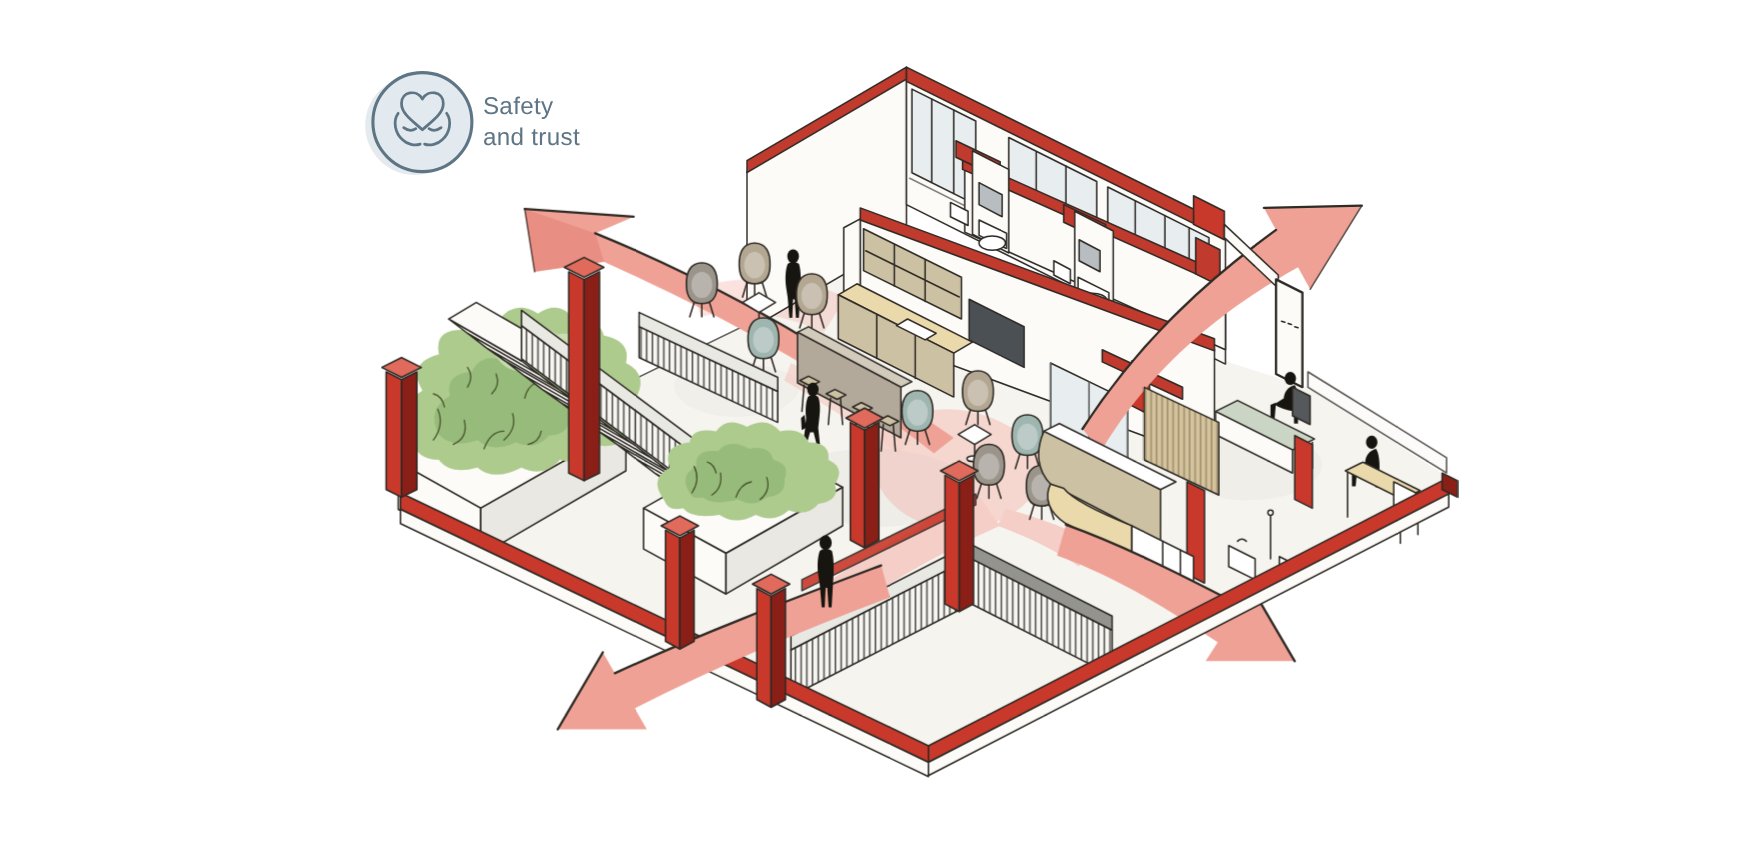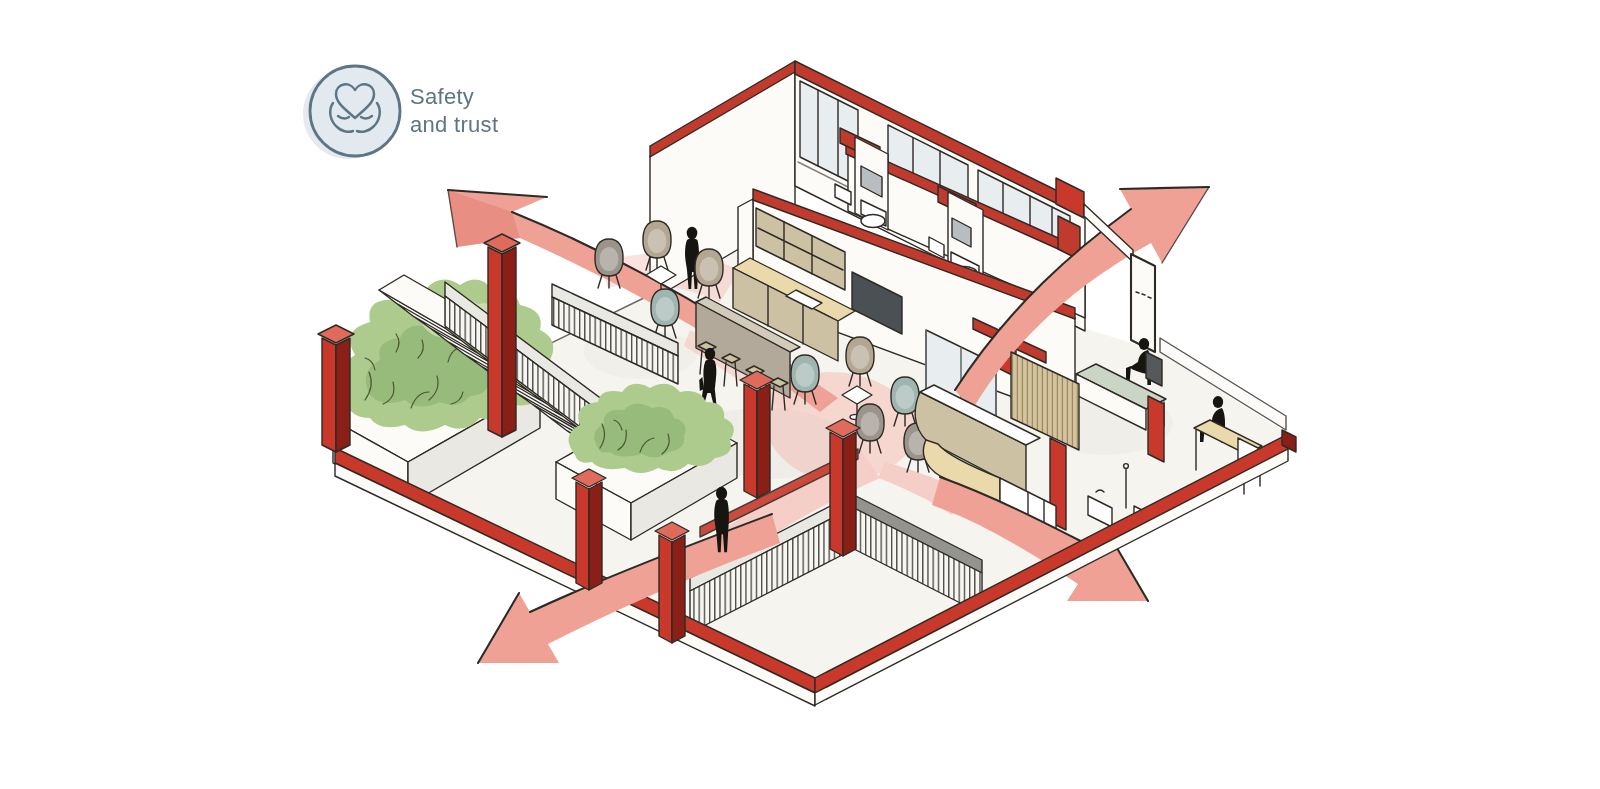--- a/index.html
+++ b/index.html
@@ -1,17 +1,17 @@
 <!DOCTYPE html>
 <html style="--red: #c8382b; --redDark: #8a1f17; --redLight: #e06a5c; --roof: #c03a2d; --pink: #efa195; --pinkSoft: #f3afa6; --ink: #2e2a25; --floor: #f6f4ef; --wall: #fcfbf8; --shade: #eae8e2; --tan: #cdc1a3; --tanL: #ead9ab; --bar: #b3a99a; --barTop: #d2cabb; --sage: #cbd5c5; --tv: #4b5054; --glass: #e8edf0; --glassFrame: #6a6e70; --cap: #94948f; --capLight: #e9e9e4; --mirror: #b7bdc0; --green: #aecb8e; --greenD: #8fb573; --greenL: #d2e2ba; --greenInk: #4a5831; --black: #171510; --chairDark: #55595c; --eggGray: #9a948a; --eggTan: #b3a791; --eggTeal: #9fb5af; --slate: #5e7585; --badgeFill: #e2eaf0; --badgeShadow: #cdd9e0;"><head>
 <meta charset="utf-8">
 <style>
   html,body{margin:0;padding:0;background:#fff;}
   .stage{position:relative;width:1332px;height:789px;background:#fff;overflow:hidden;
-         font-family:"Liberation Sans",sans-serif;}
+         font-family:"Liberation Sans",sans-serif;padding-left:29px;}
   svg{display:block}
   
   .o{stroke:var(--ink);stroke-width:1.4;stroke-linejoin:round;stroke-linecap:round;}
   .o2{stroke:var(--ink);stroke-width:2.1;stroke-linejoin:round;stroke-linecap:round;}
   .f-none{fill:none}
   .f-red{fill:var(--red)} .f-redD{fill:var(--redDark)} .f-redL{fill:var(--redLight)}
   .f-roof{fill:var(--roof)} .f-pink{fill:var(--pink)} .f-pinkS{fill:var(--pinkSoft)}
   .f-floor{fill:var(--floor)} .f-wall{fill:var(--wall)} .f-shade{fill:var(--shade)}
   .f-tan{fill:var(--tan)} .f-tanL{fill:var(--tanL)} .f-bar{fill:var(--bar)} .f-barT{fill:var(--barTop)}
   .f-sage{fill:var(--sage)} .f-tv{fill:var(--tv)} .f-glass{fill:var(--glass)}

